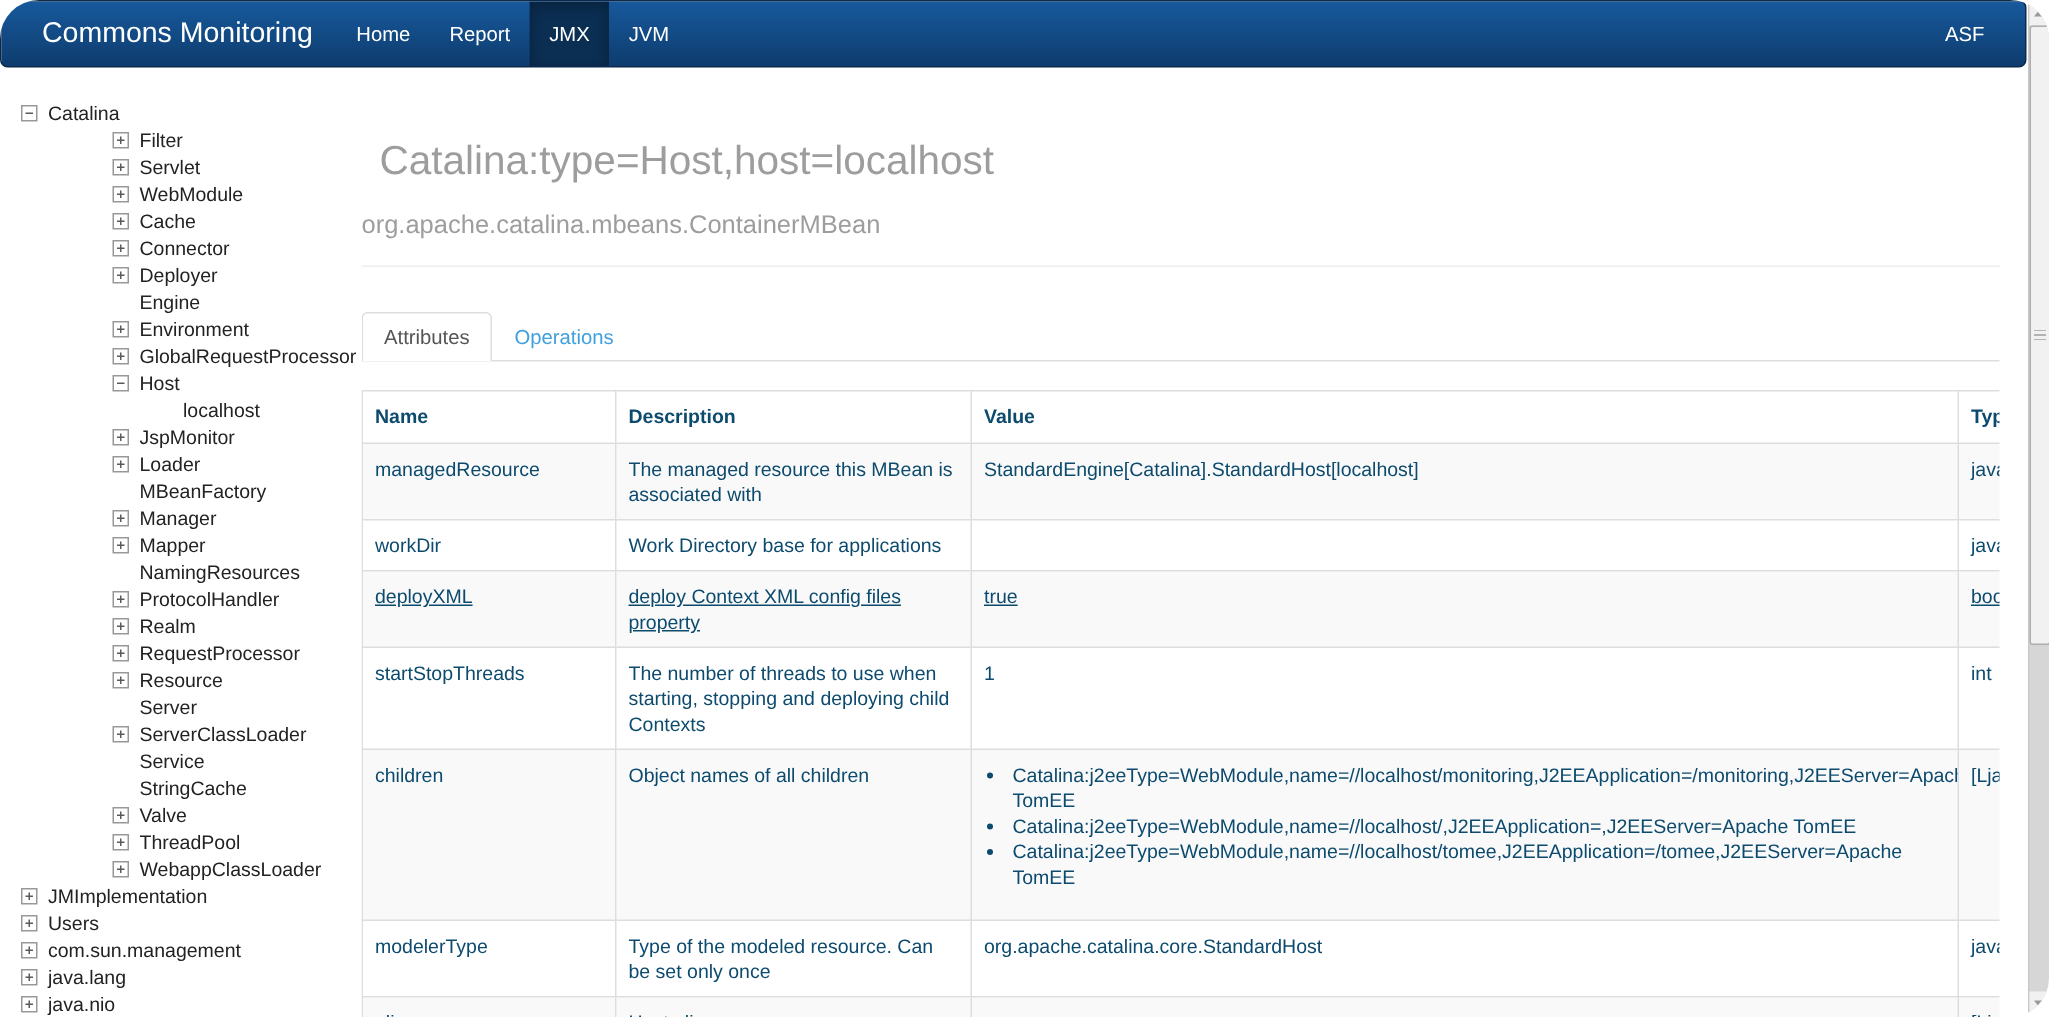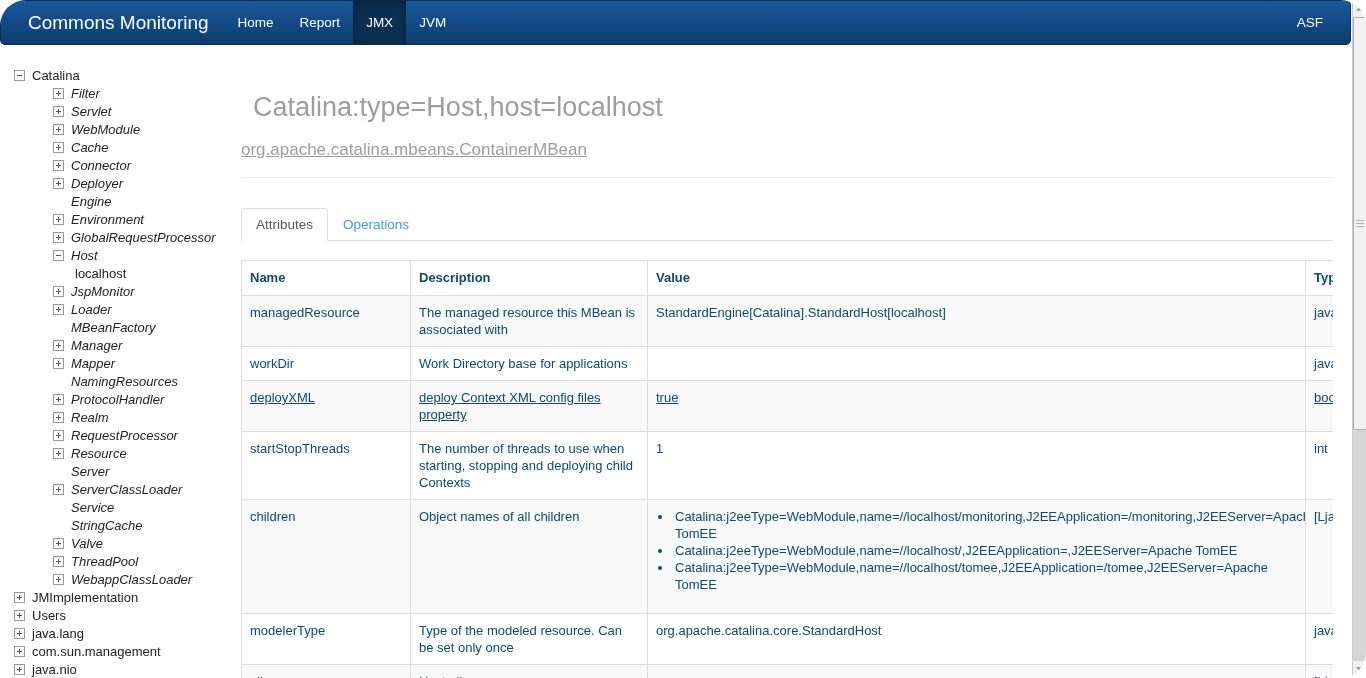--- a/index.html
+++ b/index.html
@@ -21,33 +21,33 @@
   .nav-item.active{background:var(--navbar-active);box-shadow:inset 0 3px 9px rgba(0,0,0,.28);}
   .nav-right{display:flex;align-items:center;margin-left:auto;padding-right:27px;color:#fff;font-size:13.5px;text-decoration:none;}
 
   
   .content{position:absolute;top:45px;left:0;width:1366px;height:633px;display:flex;overflow:hidden;}
 
   
   .sidebar{width:241px;flex:none;padding-top:21px;overflow:hidden;}
   .tree-row{display:flex;align-items:center;height:18px;cursor:pointer;white-space:nowrap;}
   .tree-row.lvl0{padding-left:14px;}
-  .tree-row.lvl1{padding-left:53px;font-style:italic;}
-  .tree-row.lvl2{padding-left:57px;}
+  .tree-row.lvl1{padding-left:75px;}
+  .tree-row.lvl2{padding-left:104px;}
   .tree-label{font-size:13px;color:#222;}
   .exp{position:relative;display:inline-block;width:11px;height:11px;flex:none;margin-right:7px;
     border:1px solid #989898;background:#fff;}
   .exp.none{border-color:transparent;background:transparent;cursor:default;}
   .exp.plus::before,.exp.minus::before{content:"";position:absolute;left:2px;right:2px;top:4px;height:1px;background:#5a5a5a;}
   .exp.plus::after{content:"";position:absolute;top:2px;bottom:2px;left:4px;width:1px;background:#5a5a5a;}
 
   
   .main{width:1092px;flex:none;padding-top:36px;}
   .page-title{margin:12px;font-size:27px;font-weight:400;line-height:28px;color:var(--title-gray);}
-  .mbean-class{margin-top:19px;font-size:17px;line-height:20px;color:var(--title-gray);text-decoration:underline;}
+  .mbean-class{margin-top:19px;font-size:17px;line-height:20px;color:var(--title-gray);}
   hr.divider{margin:17px 0 0;border:none;border-top:1px solid #eee;}
   .tabs{display:flex;margin-top:30px;border-bottom:1px solid var(--table-border);}
   .tab{padding:8px 14px;font-size:13.5px;line-height:15px;color:var(--link-blue);text-decoration:none;cursor:pointer;
     border:1px solid transparent;margin-bottom:-1px;border-radius:4px 4px 0 0;}
   .tab.active{color:#555;background:#fff;border-color:var(--table-border);border-bottom-color:#fff;cursor:default;}
 
   
   .table-clip{width:1092px;overflow:hidden;margin-top:19px;}
   table.attrs{border-collapse:collapse;table-layout:fixed;width:1260px;background:#fff;}
   .attrs th,.attrs td{border:1px solid var(--table-border);padding:8px;text-align:left;vertical-align:top;
@@ -215,25 +215,25 @@
         <div class="tree-row lvl0">
     <span class="exp plus"></span>
     <span class="tree-label">JMImplementation</span>
   </div>
         <div class="tree-row lvl0">
     <span class="exp plus"></span>
     <span class="tree-label">Users</span>
   </div>
         <div class="tree-row lvl0">
     <span class="exp plus"></span>
+    <span class="tree-label">com.sun.management</span>
+  </div>
+        <div class="tree-row lvl0">
+    <span class="exp plus"></span>
     <span class="tree-label">java.lang</span>
-  </div>
-        <div class="tree-row lvl0">
-    <span class="exp plus"></span>
-    <span class="tree-label">com.sun.management</span>
   </div>
         <div class="tree-row lvl0">
     <span class="exp plus"></span>
     <span class="tree-label">java.nio</span>
   </div>
       </aside>
 
     <main class="main">
       <h1 class="page-title">Catalina:type=Host,host=localhost</h1>
       <div class="mbean-class">org.apache.catalina.mbeans.ContainerMBean</div>

